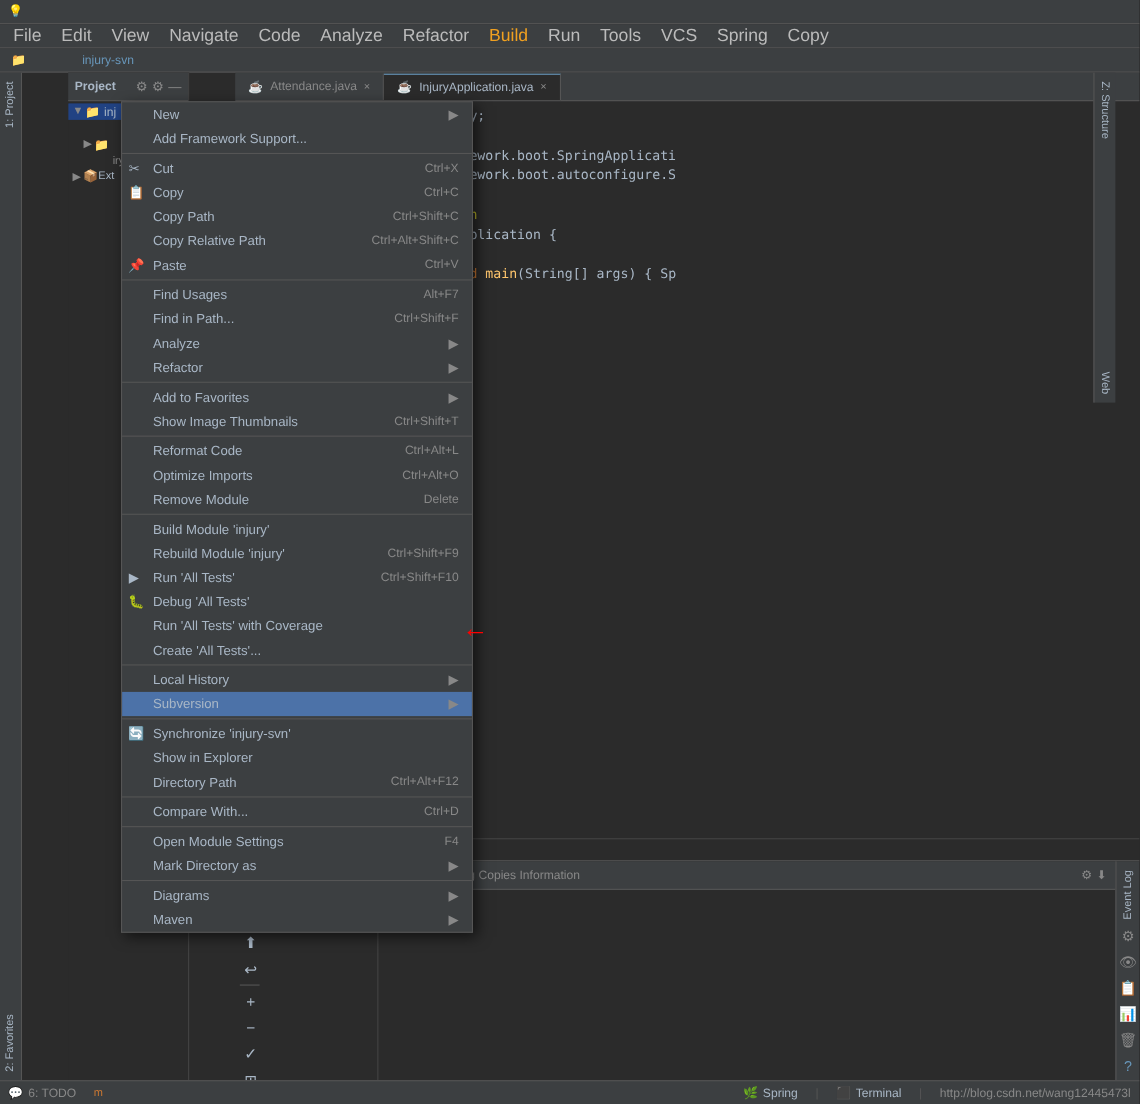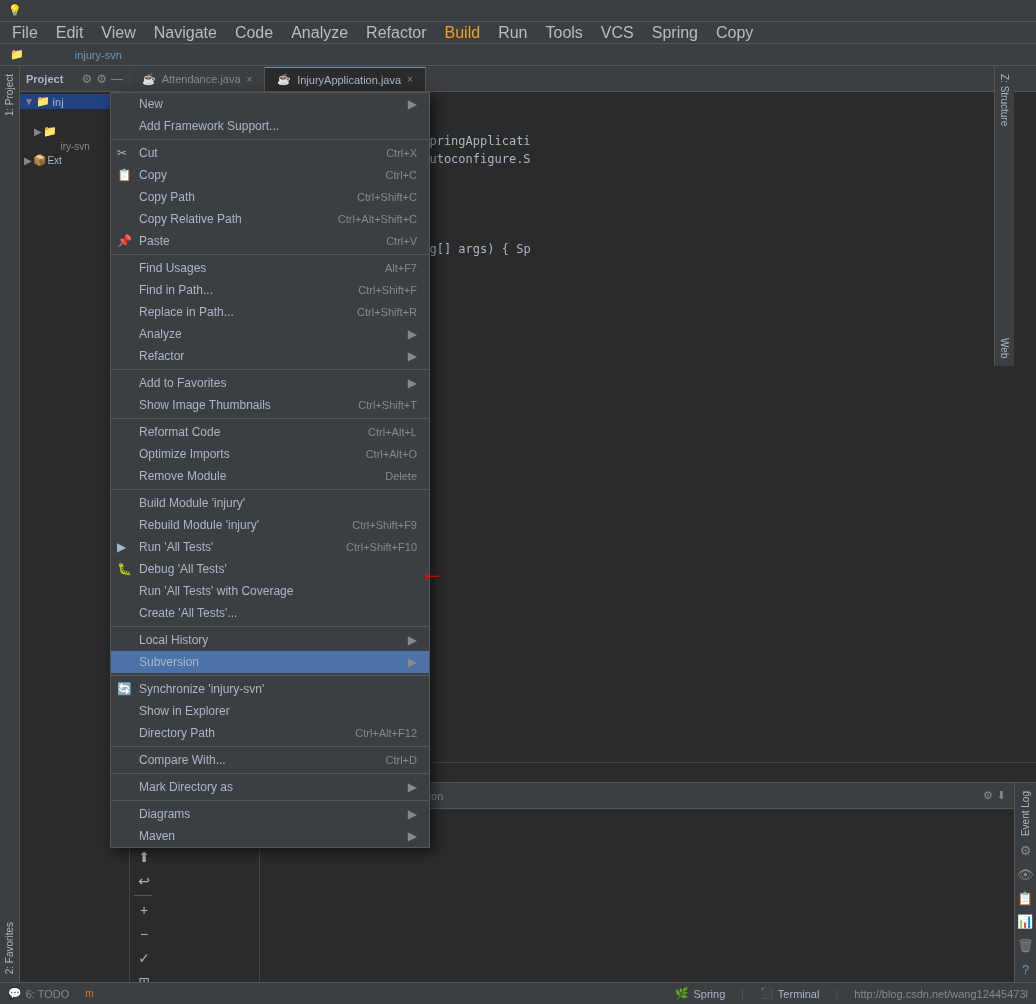--- a/index.html
+++ b/index.html
@@ -353,21 +353,21 @@
   <span class="menu-item">VCS</span>
   <span class="menu-item">Spring</span>
   <span class="menu-item">Copy</span>
 </div>
 
 <div class="breadcrumb-bar">
   <span style="color:#a9b7c6;">📁</span>
   <span style="color:#6897bb; cursor:pointer;padding-left:47px;">injury-svn</span>
 </div>
 
-<div style="display:flex; height: calc(1004px - 88px); position:relative;">
+<div style="display:flex; height: calc(1004px - 88px); position:relative;gap:42px;">
 
   <div style="width:20px; background:#3c3f41; border-right:1px solid #555; display:flex; flex-direction:column; align-items:center;">
     <div style="writing-mode:vertical-lr; transform:rotate(180deg); font-size:10px; color:#a9b7c6; margin-top:8px; cursor:pointer; white-space:nowrap;">1: Project</div>
     <div style="margin-top:auto; writing-mode:vertical-lr; transform:rotate(180deg); font-size:10px; color:#a9b7c6; margin-bottom:8px; cursor:pointer; white-space:nowrap;">2: Favorites</div>
   </div>
 
   <div class="project-panel">
     <div class="panel-header">
       <span style="font-weight:bold; color:#a9b7c6;">Project</span>
       <div class="panel-header-icons">
@@ -431,24 +431,20 @@
       <div class="ctx-divider"></div>
       <div class="ctx-item">
         <span>Find Usages</span>
         <span class="ctx-shortcut">Alt+F7</span>
       </div>
       <div class="ctx-item">
         <span>Find in Path...</span>
         <span class="ctx-shortcut">Ctrl+Shift+F</span>
       </div>
       <div class="ctx-item">
-        <span>Replace in Path...</span>
-        <span class="ctx-shortcut">Ctrl+Shift+R</span>
-      </div>
-      <div class="ctx-item">
         <span>Analyze</span>
         <span class="ctx-arrow sub-menu-indicator">▶</span>
       </div>
       <div class="ctx-item">
         <span>Refactor</span>
         <span class="ctx-arrow sub-menu-indicator">▶</span>
       </div>
       <div class="ctx-divider"></div>
       <div class="ctx-item">
         <span>Add to Favorites</span>
@@ -514,20 +510,24 @@
       <div class="ctx-item">
         <span>Directory Path</span>
         <span class="ctx-shortcut">Ctrl+Alt+F12</span>
       </div>
       <div class="ctx-divider"></div>
       <div class="ctx-item">
         <span>Compare With...</span>
         <span class="ctx-shortcut">Ctrl+D</span>
       </div>
       <div class="ctx-divider"></div>
+      <div class="ctx-item">
+        <span>Open Module Settings</span>
+        <span class="ctx-shortcut">F4</span>
+      </div>
       <div class="ctx-item">
         <span>Mark Directory as</span>
         <span class="ctx-arrow sub-menu-indicator">▶</span>
       </div>
       <div class="ctx-divider"></div>
       <div class="ctx-item">
         <span>Diagrams</span>
         <span class="ctx-arrow sub-menu-indicator">▶</span>
       </div>
       <div class="ctx-item">

